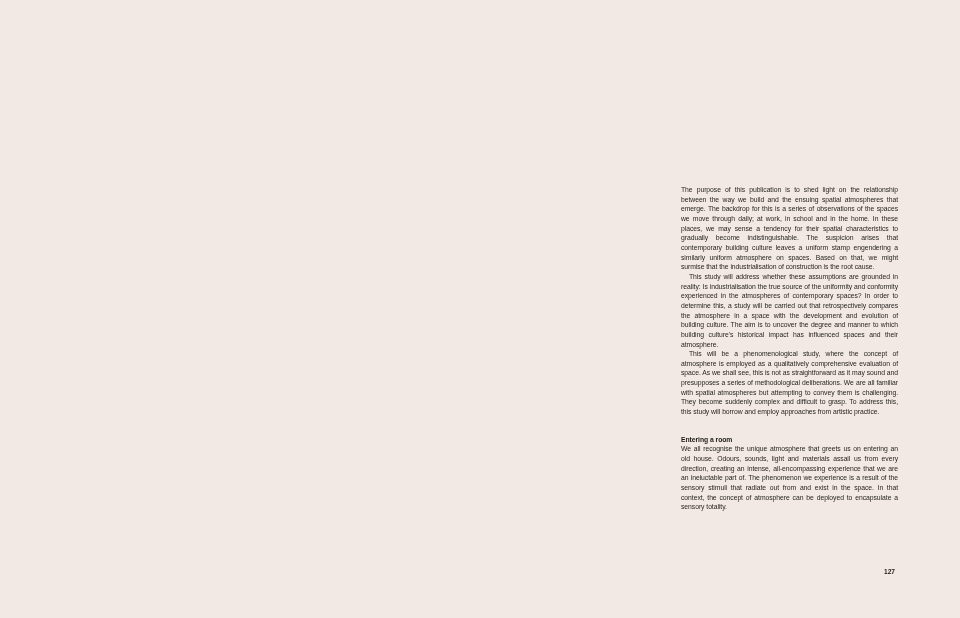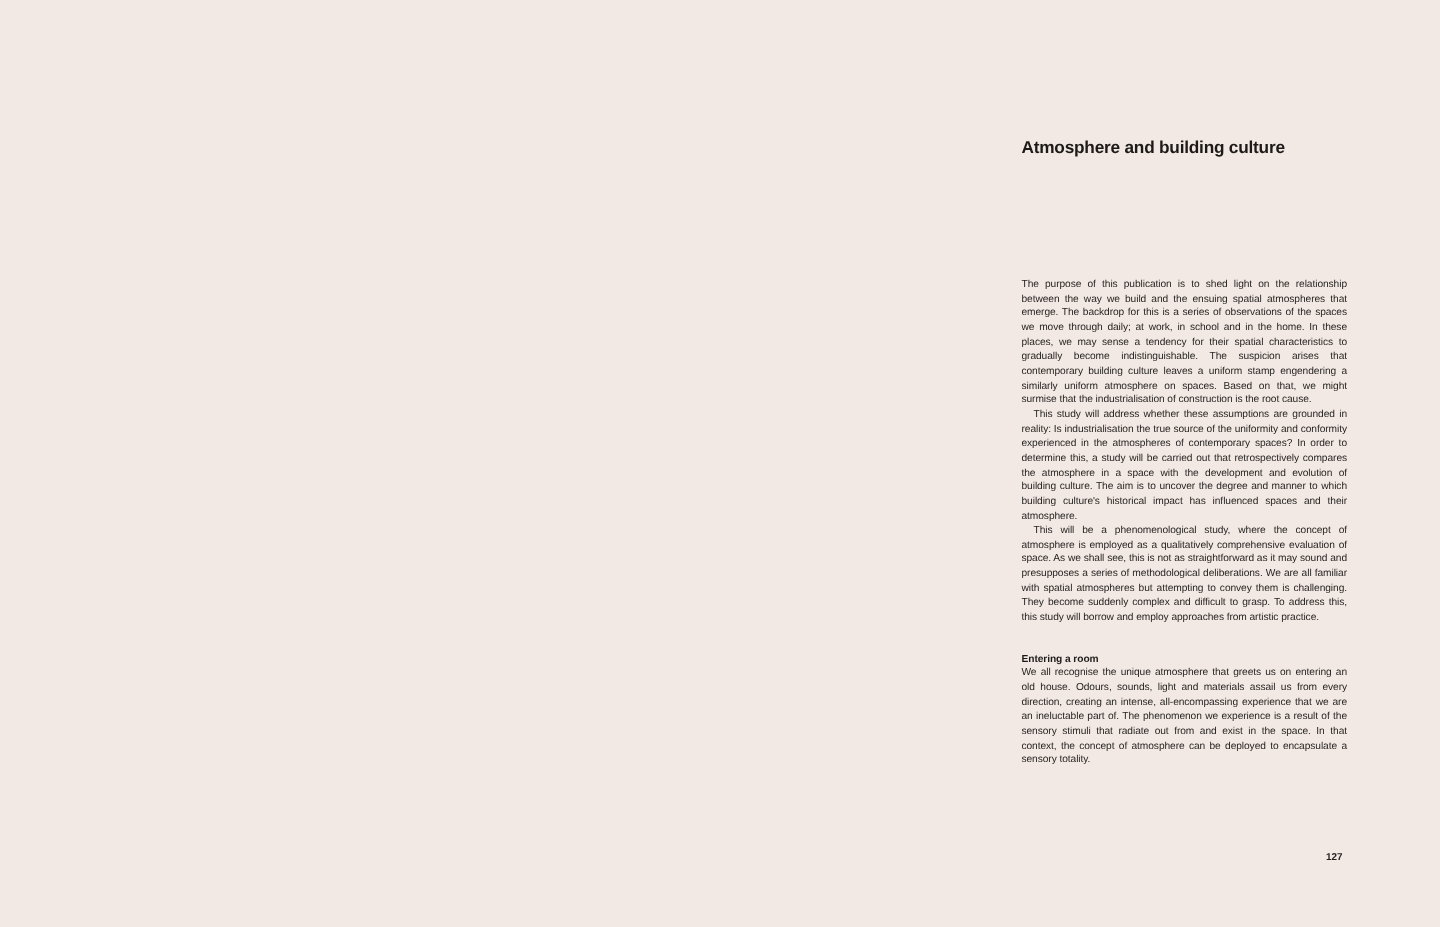--- a/index.html
+++ b/index.html
@@ -64,21 +64,20 @@
     line-height: 9px;
     font-weight: bold;
     color: #221f1d;
   }
 </style>
 </head>
 <body>
 
 <div class="spread">
 
-  <h1 class="page-title">Atmosphere and building culture</h1>
 
   <div class="body-column">
     <p>The purpose of this publication is to shed light on the relationship between the way we build and the ensuing spatial atmospheres that emerge. The backdrop for this is a series of observations of the spaces we move through daily; at work, in school and in the home. In these places, we may sense a tendency for their spatial characteristics to gradually become indistinguishable. The suspicion arises that contemporary building culture leaves a uniform stamp engendering a similarly uniform atmosphere on spaces. Based on that, we might surmise that the industrialisation of construction is the root cause.</p>
     <p class="indent">This study will address whether these assumptions are grounded in reality: Is industrialisation the true source of the uniformity and conformity experienced in the atmospheres of contemporary spaces?  In order to determine this, a study will be carried out that retrospectively compares the atmosphere in a space with the development and evolution of building culture. The aim is to uncover the degree and manner to which building culture's historical impact has influenced spaces and their atmosphere.</p>
     <p class="indent">This will be a phenomenological study, where the concept of atmosphere is employed as a qualitatively comprehensive evaluation of space. As we shall see, this is not as straightforward as it may sound and presupposes a series of methodological deliberations. We are all familiar with spatial atmospheres but attempting to convey them is challenging. They become suddenly complex and difficult to grasp. To address this, this study will borrow and employ approaches from artistic practice.</p>
 
     <h2 class="section-heading">Entering a room</h2>
 
     <p>We all recognise the unique atmosphere that greets us on entering an old house. Odours, sounds, light and materials assail us from every direction, creating an intense, all-encompassing experience that we are an ineluctable part of. The phenomenon we experience is a result of the sensory stimuli that radiate out from and exist in the space. In that context, the concept of atmosphere can be deployed to encapsulate a sensory totality.</p>
   </div>

